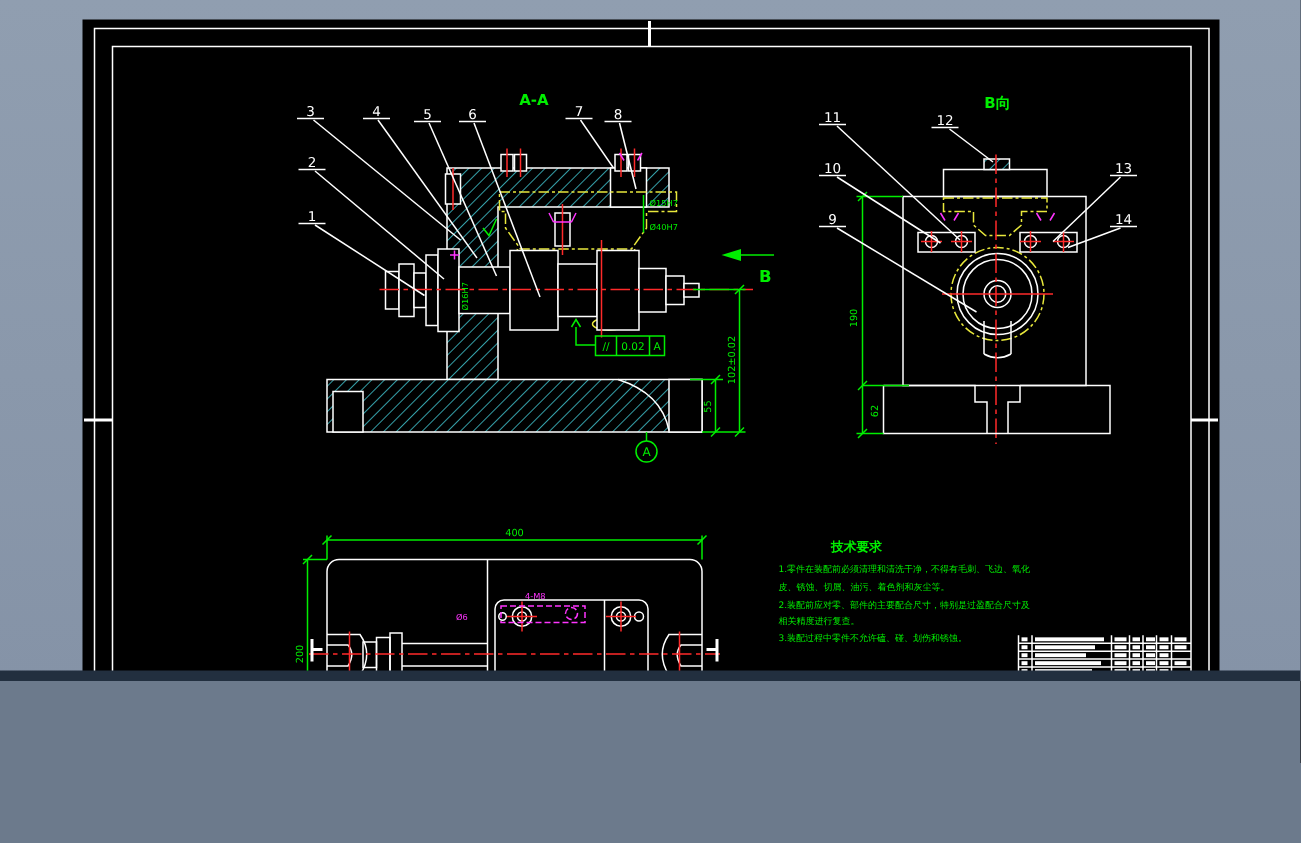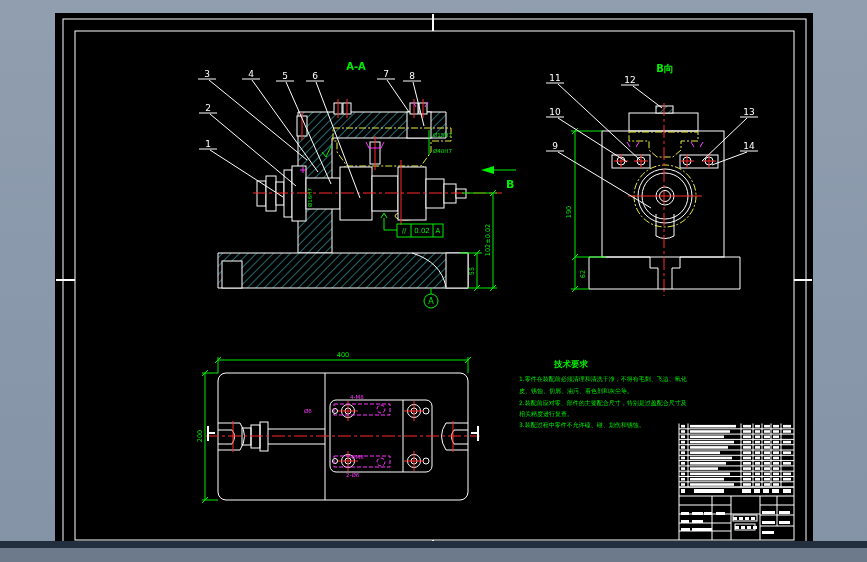--- a/index.html
+++ b/index.html
@@ -1,16 +1,16 @@
 <!DOCTYPE html>
 <html><head>
 <meta charset="utf-8">
 <style>
   html,body{margin:0;padding:0;background:#6c7a8c;}
-  .stage{position:relative;width:867px;height:548px;overflow:hidden;
+  .stage{position:relative;width:867px;height:454px;overflow:hidden;
          background:linear-gradient(180deg,#909eb0 0%,#8a98ab 55%,#8593a7 100%);
          font-family:"DejaVu Sans",sans-serif;}
   .bottombar{position:absolute;left:0;bottom:0;width:867px;height:7px;background:#222f3f;}
   svg{position:absolute;left:0;top:0;}
   svg text{fill:#ffffff;font-family:"DejaVu Sans",sans-serif;}
   .w{stroke:#ffffff;fill:none;stroke-width:1;}
   .wf{stroke:#ffffff;fill:#000000;stroke-width:1;}
   .wh{stroke:#ffffff;fill:url(#hatch);stroke-width:1;}
   .y{stroke:#e8e83c;fill:none;stroke-width:1;}
   .yd{stroke:#e8e83c;fill:none;stroke-width:1;stroke-dasharray:7 2 2 2;}

